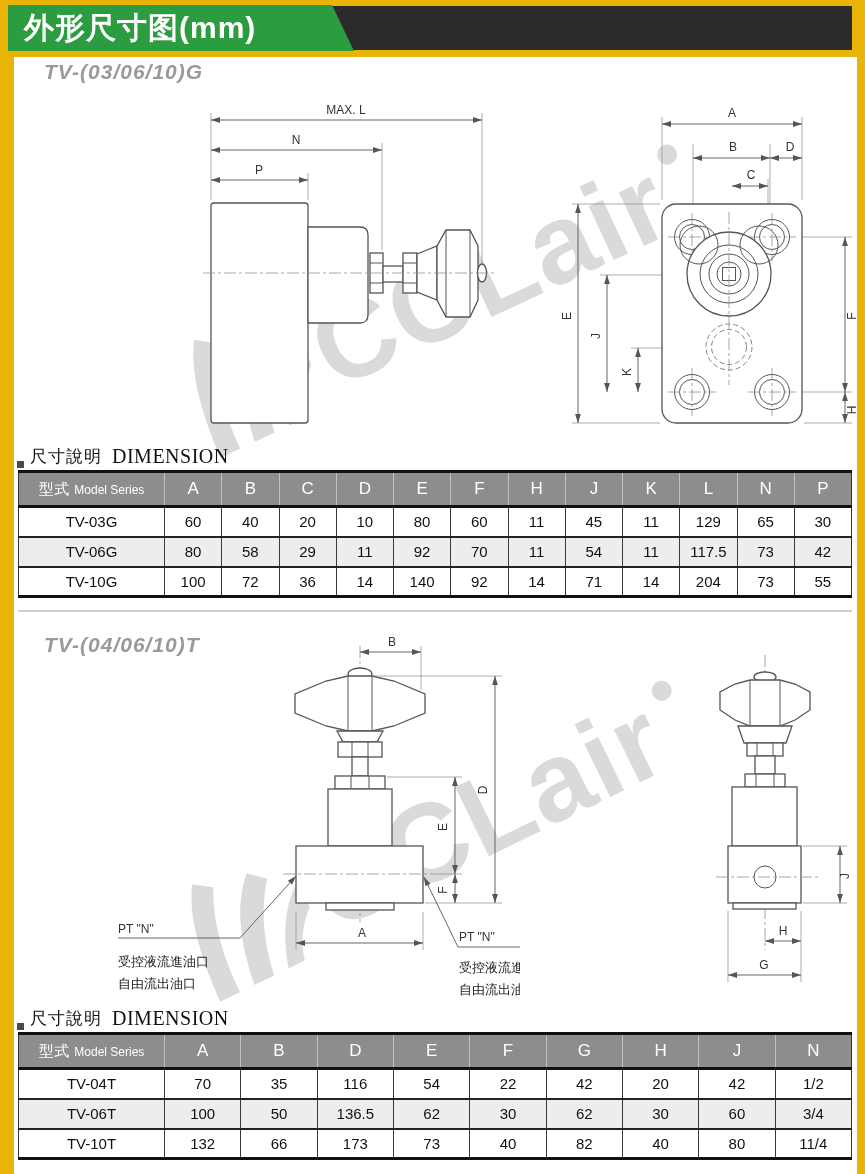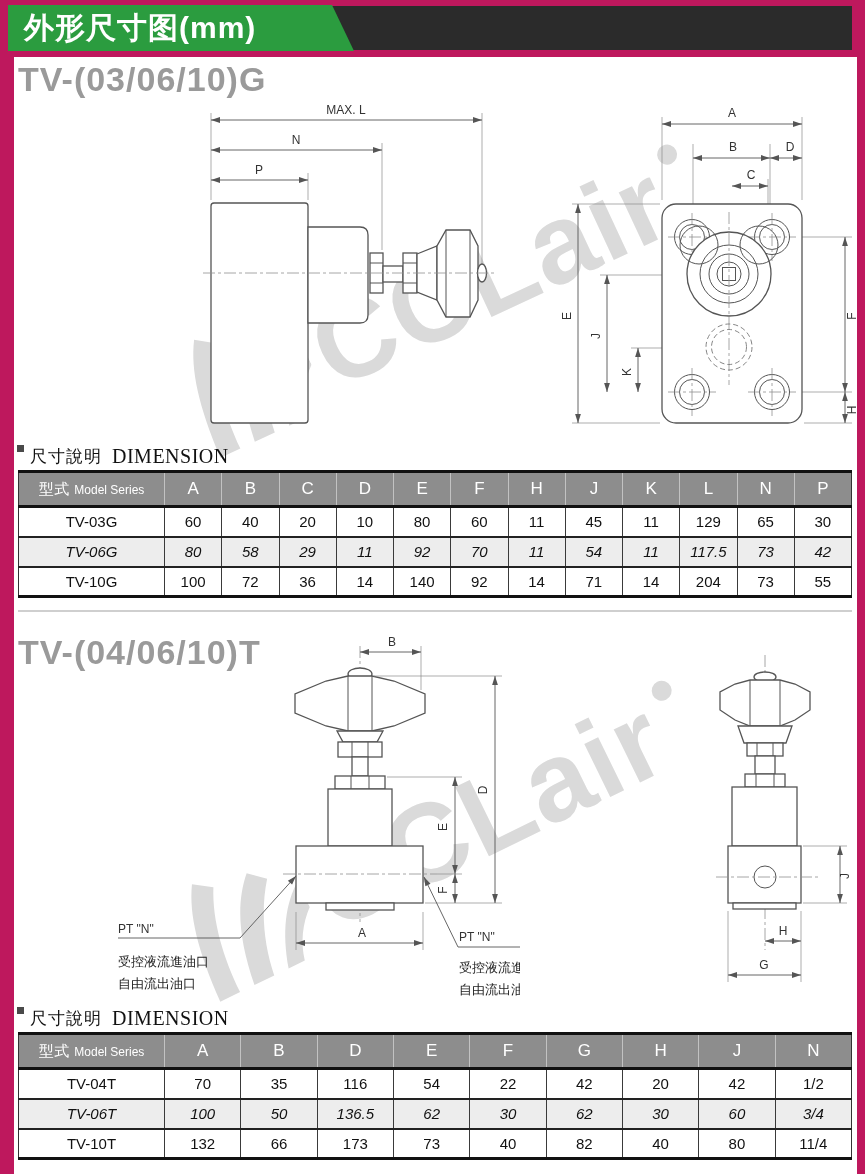--- a/index.html
+++ b/index.html
@@ -1,35 +1,35 @@
 <!DOCTYPE html>
 <html><head>
 <meta charset="utf-8">
 <style>
   * { margin:0; padding:0; box-sizing:border-box; }
   body { font-family:"Liberation Sans","DejaVu Sans",sans-serif; background:#b8b8c0; }
-  .page { position:relative; width:865px; height:1174px; background:#be185d; overflow:hidden; }
+  .page { position:relative; width:865px; height:1174px; background:#eab308; overflow:hidden; }
 
   
   .band { position:absolute; left:310px; top:6px; width:542px; height:44px; background:#2b2b2b; }
   .banner { position:absolute; left:8px; top:5px; width:346px; height:46px; background:#2b9c3f;
             clip-path:polygon(0 0, calc(100% - 22px) 0, 100% 100%, 0 100%); z-index:2; }
   .banner h1 { color:#fff; font-size:30px; font-weight:bold; line-height:46px; padding-left:16px; letter-spacing:1px; }
 
   
   .content { position:absolute; left:14px; top:57px; width:843px; height:1117px; background:#ffffff; }
 
-  .sec-title { position:absolute; left:4px; font-size:34px; font-weight:bold; 
+  .sec-title { position:absolute; left:30px; font-size:21px; font-weight:bold; font-style:italic;
                color:#9a9a9a; letter-spacing:1px; z-index:3; }
   #title1 { top:3px; }
   #title2 { top:576px; }
 
   .sep { position:absolute; left:4px; top:553px; width:834px; height:2px; background:#cfcfcf; }
 
-  .dim-heading { position:absolute; left:3px; z-index:3; display:flex; align-items:flex-start; }
+  .dim-heading { position:absolute; left:3px; z-index:3; display:flex; align-items:flex-end; }
   #heading1 { top:388px; }
   #heading2 { top:950px; }
   .bullet { width:7px; height:7px; background:#4a4a4a; margin-right:6px; }
   .dh-zh { font-size:17px; color:#111; letter-spacing:1px; }
   .dh-en { font-size:20px; color:#111; font-family:"Liberation Serif","DejaVu Serif",serif; margin-left:10px; letter-spacing:.5px; }
 
   
   .wm { position:absolute; display:flex; align-items:flex-end; gap:10px; color:#dadada;
         transform:rotate(-25deg); transform-origin:left bottom; z-index:0; white-space:nowrap; }
   .wm-text { font-size:112px; font-weight:bold; letter-spacing:2px; line-height:.95; }
@@ -50,21 +50,21 @@
   
   .dim-table { position:absolute; left:4px; width:834px; border-collapse:collapse; table-layout:fixed;
                border-top:3px solid #111; border-bottom:3px solid #111; border-left:1px solid #333; border-right:1px solid #333; z-index:3; }
   #table1 { top:413px; }
   #table2 { top:975px; }
   .dim-table th { background:#8d8d8d; color:#fff; font-weight:normal; height:35px;
                   border-bottom:3px solid #111; border-right:1px solid #c2c2c2; }
   .dim-table th:last-child, .dim-table td:last-child { border-right:none; }
   .dim-table td { height:30px; text-align:center; font-size:15px; color:#111;
                   border-right:1px solid #3a3a3a; border-top:2px solid #222; background:transparent; }
-  .dim-table tr.stripe td { background:#ededed;font-style:italic; }
+  .dim-table tr.stripe td { background:#ededed; }
   .th-letter { font-size:17px; }
   .th-model  { font-size:15px; letter-spacing:.5px; }
   .th-model .en { font-size:12px; letter-spacing:0; }
   .dim-table col.model { width:146px; }
 </style>
 </head>
 <body>
 
 <div class="page">
 

